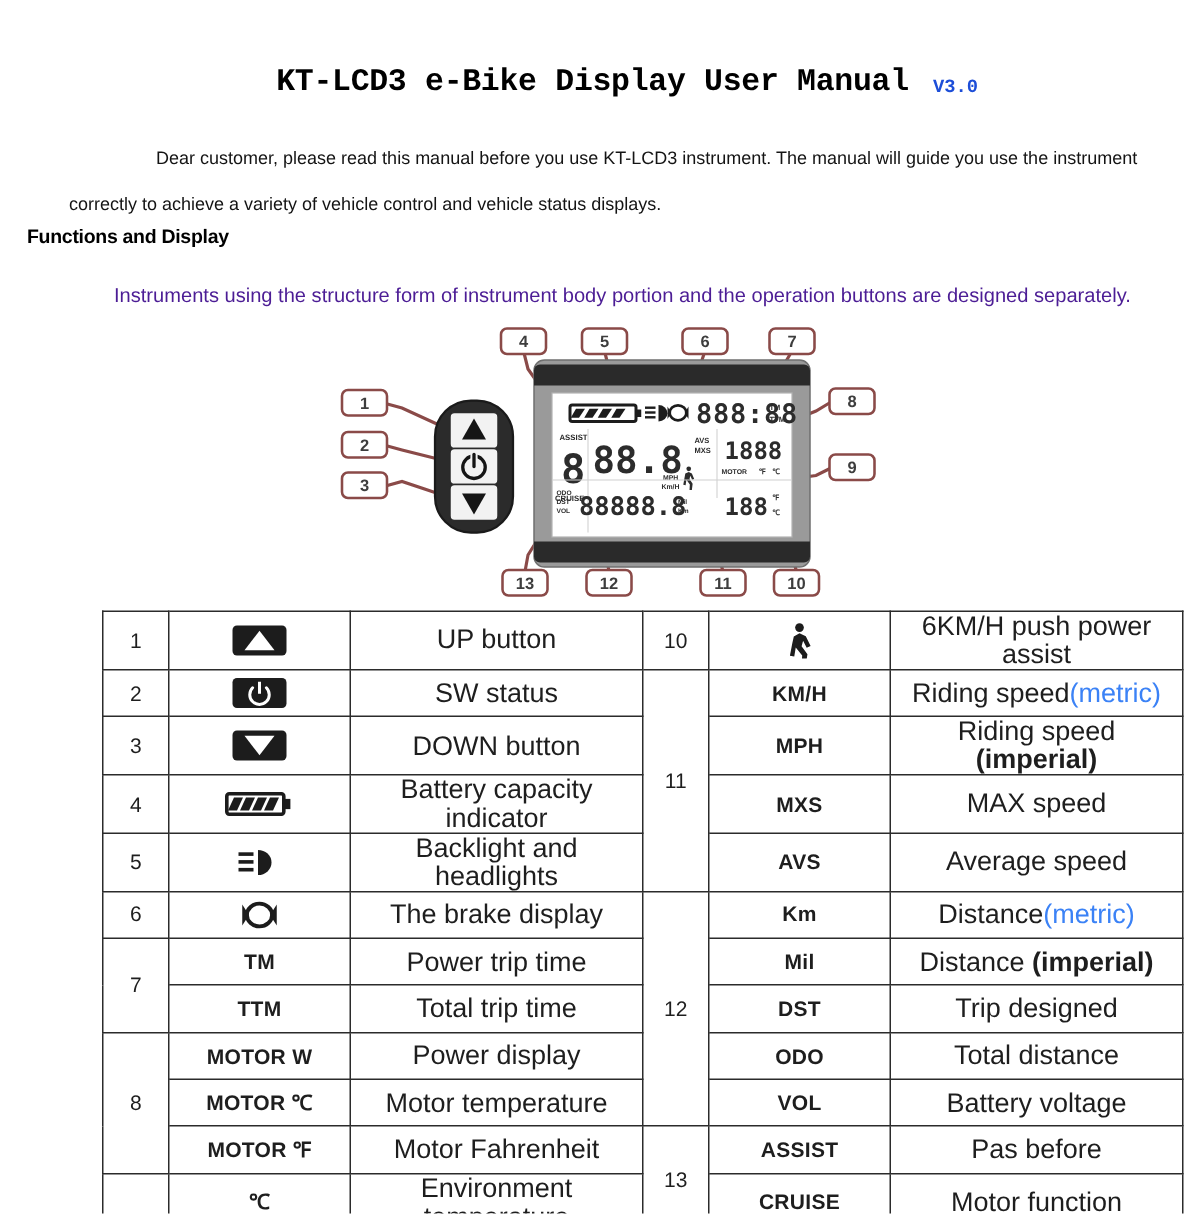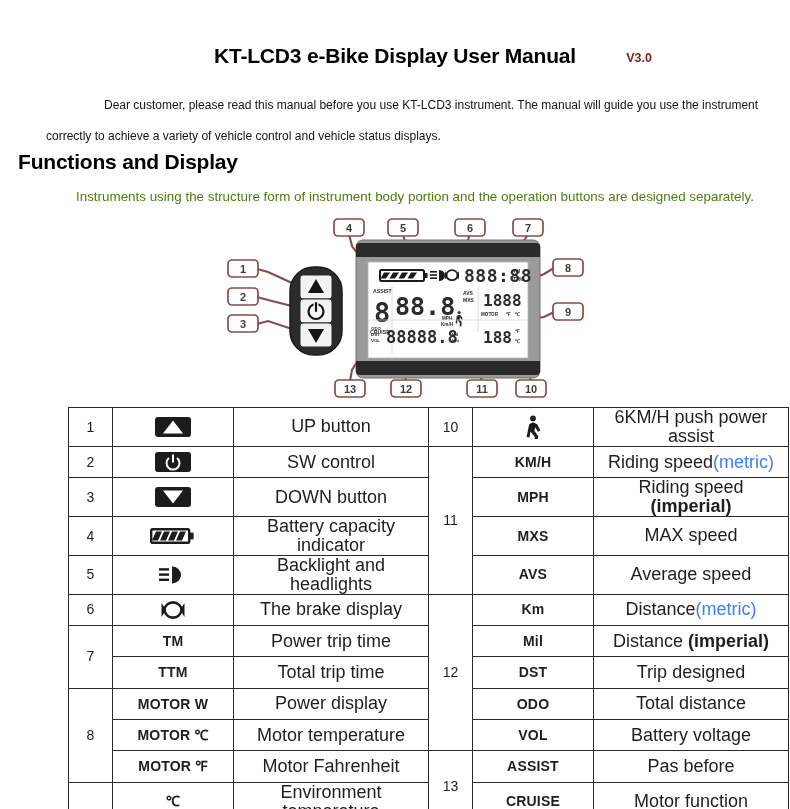--- a/index.html
+++ b/index.html
@@ -12,64 +12,65 @@
     font-family: "Liberation Sans", sans-serif;
     color: #1a1a1a;
     overflow: hidden;
   }
 
   
   .doc-title-row {
     position: absolute;
     top: 44px; left: 0; width: 676px;
     height: 30px;
+    font-family: Liberation Mono, monospace;
   }
   .doc-title {
     position: absolute;
     left: 0; width: 790px;
     text-align: center;
     font-size: 21px;
     font-weight: bold;
     letter-spacing: -0.2px;
     color: #000;
   }
   .doc-version {
     position: absolute;
     right: 24px; top: 7px;
     font-size: 12.5px;
     font-weight: bold;
-    color: #7f1d1d;
+    color: #1d4ed8;
     margin-left: 48px;
   }
 
   .intro {
     position: absolute;
     top: 90px; left: 18px; width: 754px;
     font-size: 12px;
     line-height: 31px;
     color: #141414;
     margin-left: 28px;
   }
   .intro .indent { display: inline-block; width: 58px; }
 
   .section-heading {
     position: absolute;
     top: 150px; left: 18px;
-    font-size: 21px;
+    font-size: 13px;
     font-weight: bold;
     color: #000;
     letter-spacing: -0.2px;
   }
 
   .subintro {
     position: absolute;
     top: 181px; left: 18px; width: 754px;
     font-size: 13.4px;
     line-height: 31px;
-    color: #4d7c0f;
+    color: #4c1d95;
     text-align: justify;
   }
   .subintro .indent { display: inline-block; width: 58px; }
 
   
   .diagram {
     position: absolute;
     top: 210px; left: 0;
     width: 790px; height: 192px;
   }
@@ -334,21 +335,21 @@
       <span class="gl">
         <svg width="40" height="22" viewBox="0 0 40 22">
               <rect x="2" y="1" width="36" height="20" rx="3" fill="#1c1c1c"></rect>
               <g stroke="#ffffff" stroke-width="2" fill="none" stroke-linecap="round">
                 <path d="M15.4,7.5 a6.5,6.5 0 1 0 9.2,0"></path>
               </g>
               <rect x="19" y="3.5" width="2" height="8" fill="#ffffff"></rect>
             </svg>
       </span>
     </td>
-    <td class="c-desc desc">SW control</td>
+    <td class="c-desc desc">SW status</td>
     <td class="c-num" rowspan="4">11</td>
     <td class="c-sym sym-bold">KM/H</td>
     <td class="c-desc desc"><span>Riding speed</span><span class="muted">(metric)</span></td>
   </tr>
 
   <tr>
     <td class="c-num">3</td>
     <td class="c-sym">
       <span class="gl">
         <svg width="40" height="22" viewBox="0 0 40 22">

